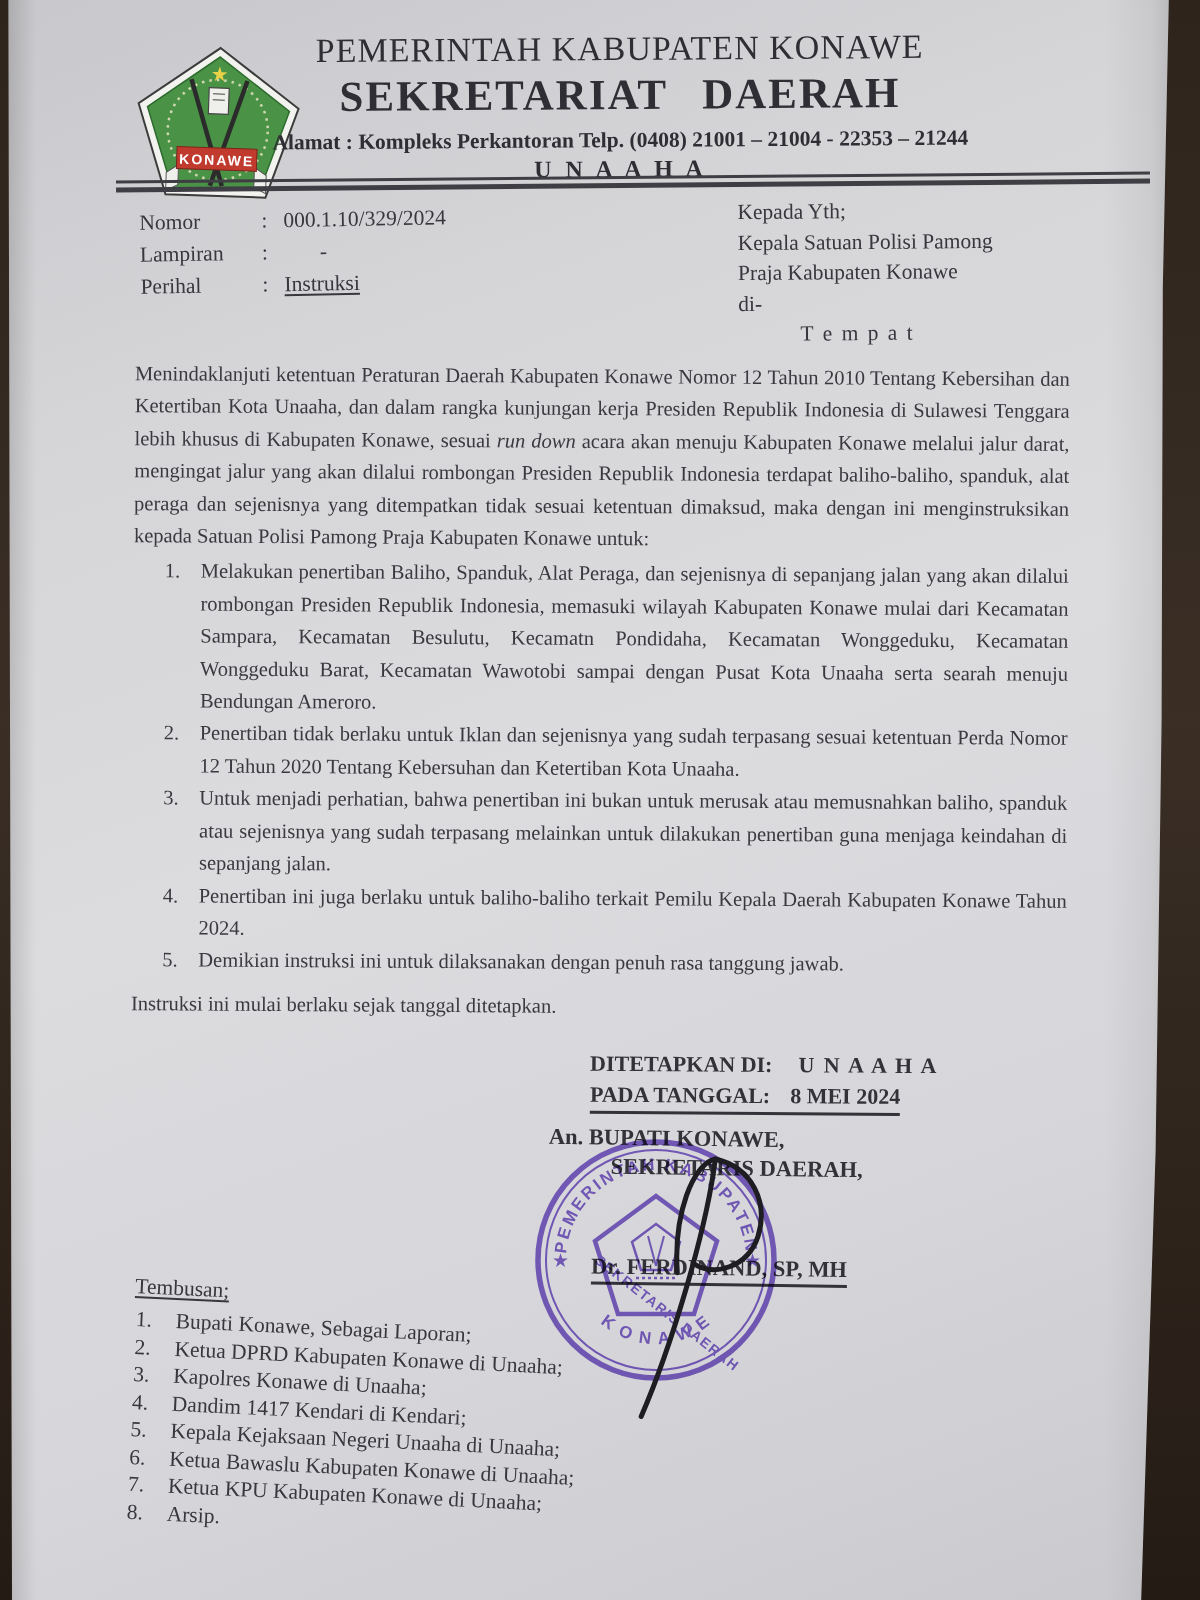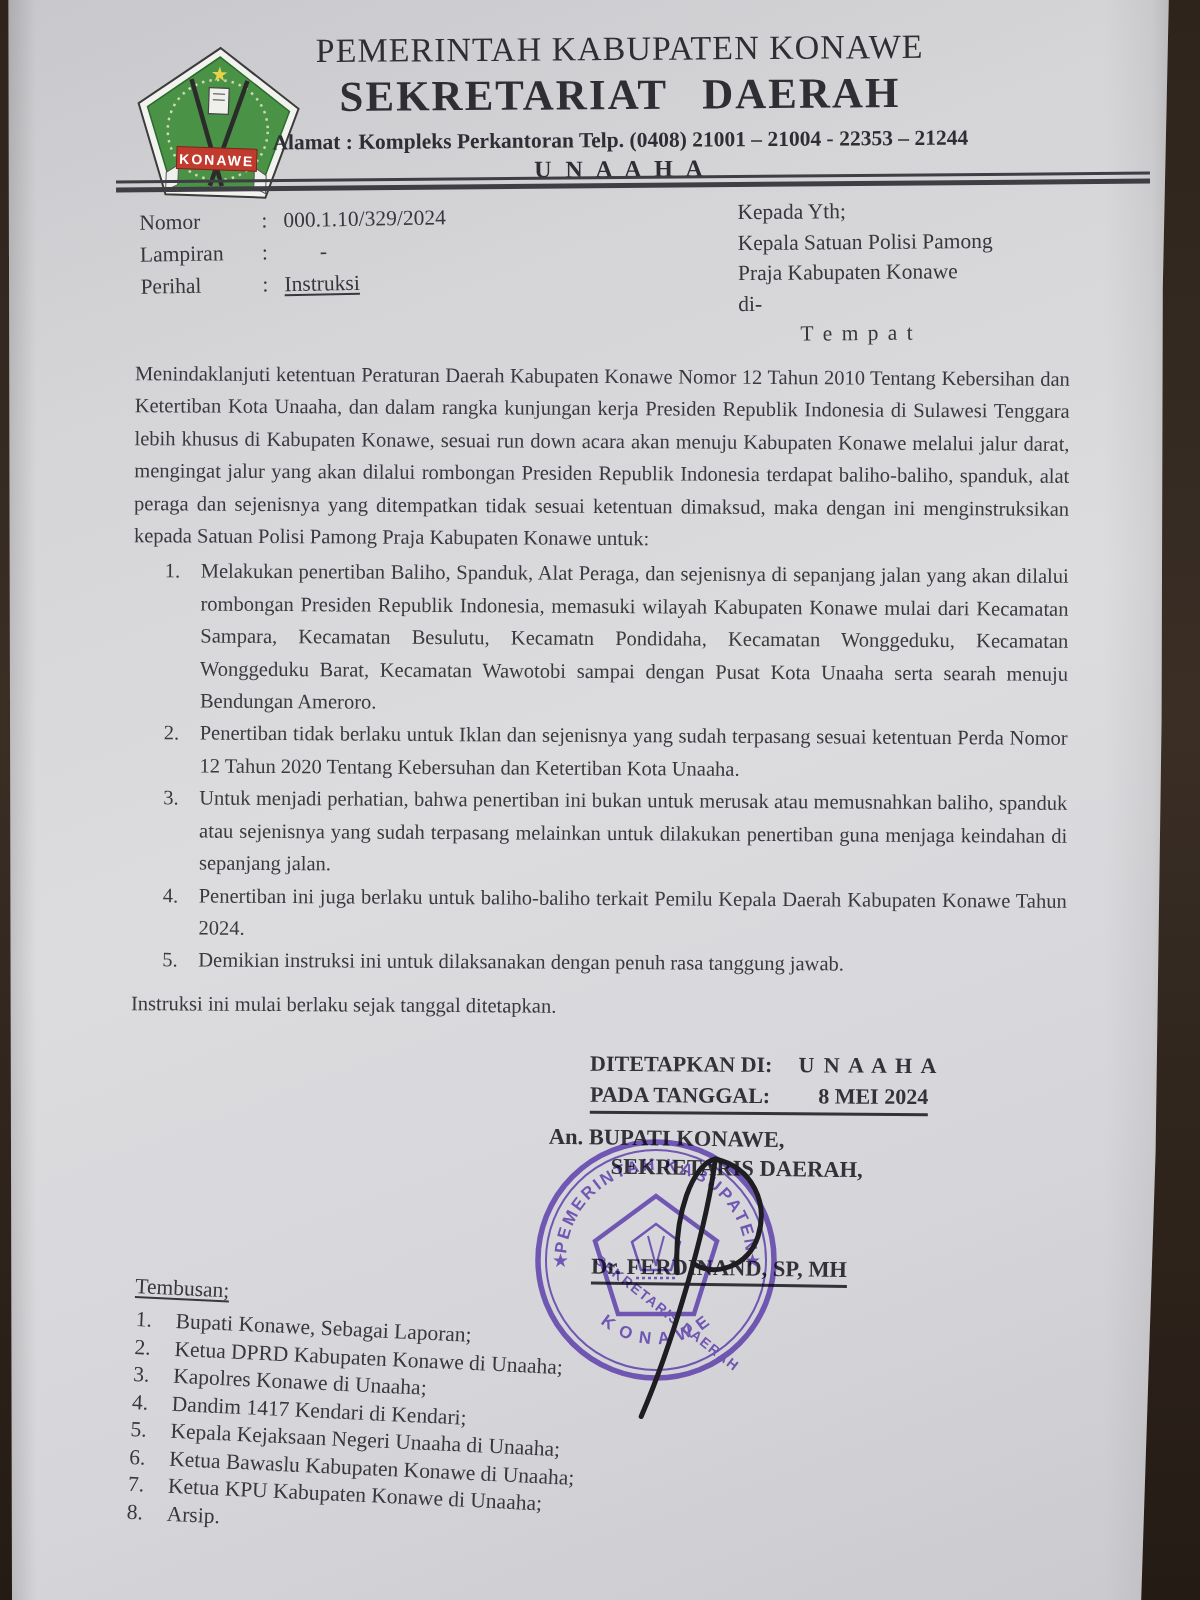--- a/index.html
+++ b/index.html
@@ -32,30 +32,30 @@
   .meta{position:absolute;left:140px;top:208px;font-size:21.5px;color:#38373d;transform:rotate(-1deg);}
   .meta-row{display:flex;height:32px;}
   .meta-label{width:122px;}
   .meta-sep{width:22px;}
   .dash-value{padding-left:36px;}
   .underlined{text-decoration:underline;text-underline-offset:3px;}
   .recipient{position:absolute;left:738px;top:196px;font-size:21.5px;line-height:30.5px;color:#38373d;transform:rotate(-0.5deg);}
   .tempat{margin-left:62px;letter-spacing:2px;}
   .body-block{position:absolute;left:133px;top:360px;width:935px;font-size:20.5px;line-height:32.4px;text-align:justify;color:#3a393f;transform:rotate(0.35deg);}
   .opening{margin:0;}
-  .run-down{}
+  .run-down{font-style:italic;}
   .instructions{list-style:none;counter-reset:num;margin:3px 0 0;padding:0 0 0 67px;}
   .instructions > li{counter-increment:num;position:relative;}
   .instructions > li::before{content:counter(num) ".";position:absolute;left:-36px;}
   .closing{margin:11px 0 0;}
   .enactment{position:absolute;left:590px;top:1052px;font-size:22px;font-weight:bold;color:#333238;transform:rotate(0.4deg);}
   .enact-row{margin-bottom:5px;}
   .enact-label{display:inline-block;min-width:178px;}
   .place-value{margin-left:26px;letter-spacing:2px;}
-  .date-value{margin-left:48px;}
+  .date-value{margin-left:20px;}
   .enact-underline{border-bottom:3px solid #333238;padding-bottom:3px;display:inline-block;}
   .sig-block{position:absolute;left:548px;top:1126px;font-size:22.5px;font-weight:bold;color:#333238;transform:rotate(0.8deg);}
   .sig-title{margin-left:62px;margin-top:3px;}
   .sig-name-row{margin-top:74px;margin-left:44px;}
   .sig-name{border-bottom:3px solid #333238;padding-bottom:2px;display:inline-block;}
   .stamp{position:absolute;left:532px;top:1136px;width:248px;height:248px;opacity:0.85;mix-blend-mode:multiply;}
   .signature-stroke{position:absolute;left:556px;top:1142px;width:280px;height:300px;transform:rotate(4deg);}
   .tembusan{position:absolute;left:136px;top:1274px;width:560px;font-size:21.5px;color:#38373d;transform:rotate(2.7deg);transform-origin:left top;}
   .tembusan-label{text-decoration:underline;text-underline-offset:3px;}
   .tembusan-list{list-style:none;counter-reset:tn;margin:7px 0 0;padding:0 0 0 42px;line-height:27.5px;}

